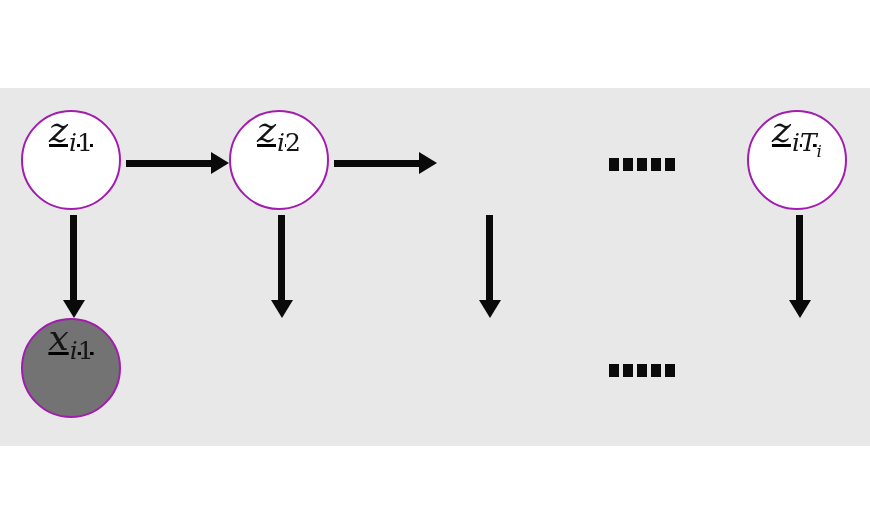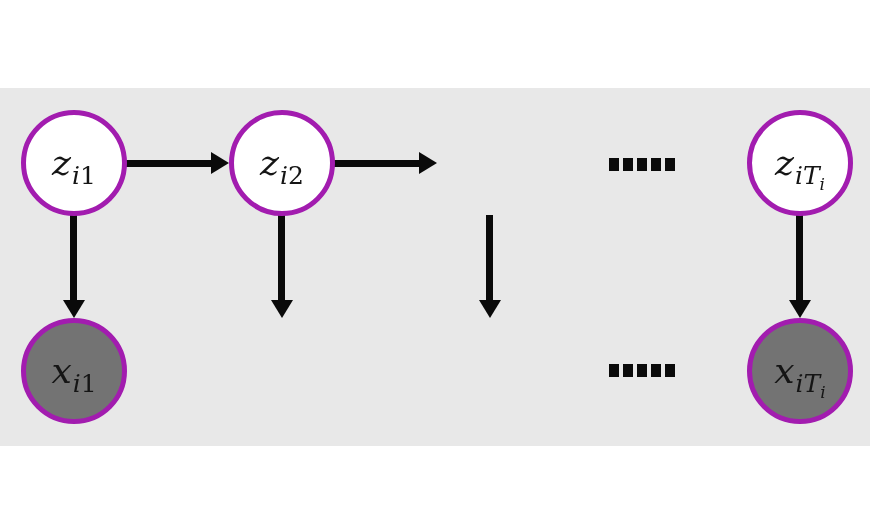--- a/index.html
+++ b/index.html
@@ -13,26 +13,27 @@
   }
   .panel {
     position: absolute;
     left: 0; top: 88px;
     width: 870px; height: 358px;
     background: #e8e8e8;
   }
   .node {
     position: absolute;
     width: 96px; height: 96px;
-    border: 5px solid #a21caf;
+    border: 2px solid #a21caf;
     border-radius: 50%;
     display: flex;
-    align-items: center;
+    align-items: flex-start;
     justify-content: center;
     box-sizing: content-box;
+    text-decoration: underline;
   }
   .node.hidden-state { background: #ffffff; }
   .node.observed-state { background: #737373; }
   .lbl {
     font-size: 36px;
     color: #151515;
     line-height: 1;
     white-space: nowrap;
   }
   .main-sym { font-style: italic; }
@@ -106,23 +107,20 @@
   <div class="node hidden-state" style="left:229px; top:110px;">
     <span class="lbl"><span class="main-sym">z</span><span class="sub"><span class="sub-i">i</span><span class="sub2">2</span><span class="subsub"></span></span></span>
   </div>
   <div class="node hidden-state" style="left:747px; top:110px;">
     <span class="lbl"><span class="main-sym">z</span><span class="sub"><span class="sub-i">i</span><span class="sub2 it">T</span><span class="subsub">i</span></span></span>
   </div>
 
   <div class="node observed-state" style="left:21px; top:318px;">
     <span class="lbl"><span class="main-sym">x</span><span class="sub"><span class="sub-i">i</span><span class="sub2">1</span><span class="subsub"></span></span></span>
   </div>
-  <div class="node observed-state" style="left:747px; top:318px;">
-    <span class="lbl"><span class="main-sym">x</span><span class="sub"><span class="sub-i">i</span><span class="sub2 it">T</span><span class="subsub">i</span></span></span>
-  </div>
 
   <div class="ellipsis-row" style="left:609px; top:158px;">
     <div class="ellipsis-dot"></div>
     <div class="ellipsis-dot"></div>
     <div class="ellipsis-dot"></div>
     <div class="ellipsis-dot"></div>
     <div class="ellipsis-dot"></div>
   </div>
   <div class="ellipsis-row" style="left:609px; top:364px;">
     <div class="ellipsis-dot"></div>

